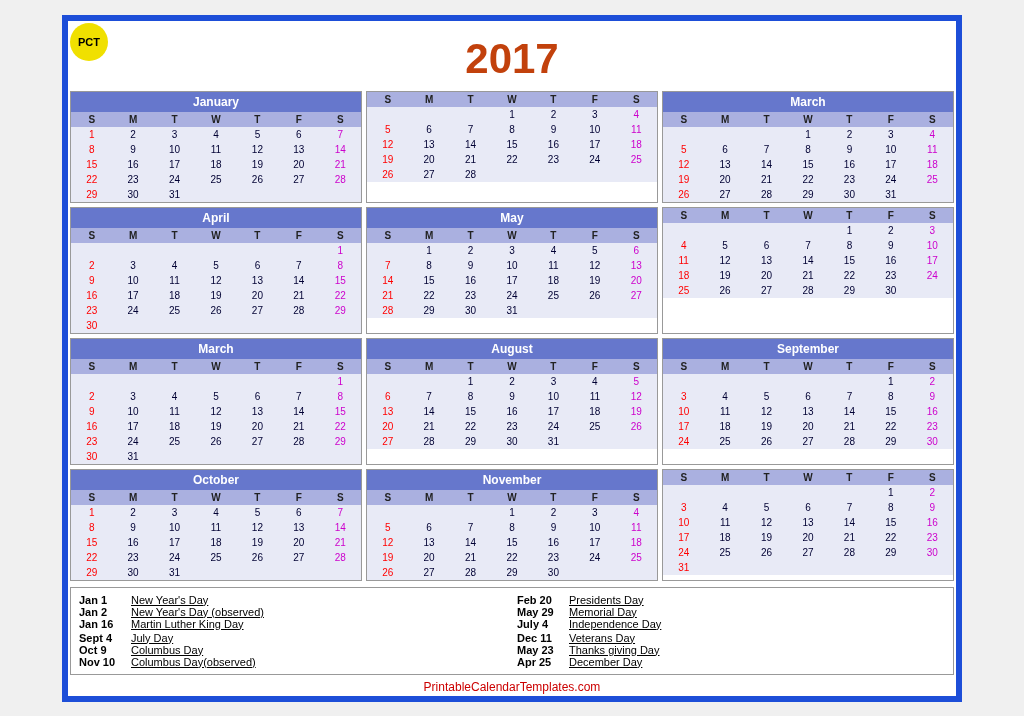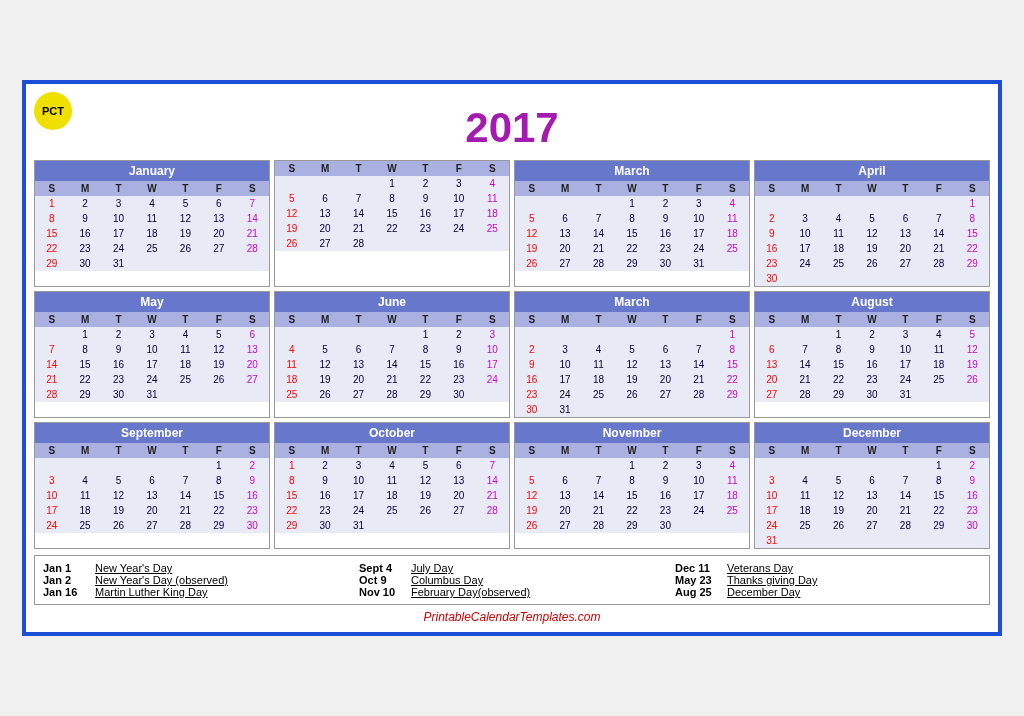--- a/index.html
+++ b/index.html
@@ -6,23 +6,23 @@
     body {
       background: #f0f0f0;
       display: flex;
       justify-content: center;
       align-items: center;
       min-height: 100vh;
       font-family: Arial, sans-serif;
     }
     .page {
       background: white;
-      width: 980px;
-      border: 4px solid #1d4ed8;
-      padding: 8px;
+      width: 900px;
+      border: 6px solid #1d4ed8;
+      padding: 2px;
     }
     .header {
       display: flex;
       align-items: center;
       justify-content: center;
       position: relative;
       margin-bottom: 8px;
     }
     .pct-badge {
       position: absolute;
@@ -35,27 +35,27 @@
       display: flex;
       align-items: center;
       justify-content: center;
       font-weight: bold;
       font-size: 11px;
       color: #000;
     }
     .year-title {
       font-size: 42px;
       font-weight: bold;
-      color: #a21caf;
+      color: #c2410c;
       text-align: center;
       margin-top: 12px;
     }
     .calendars-grid {
       display: grid;
-      grid-template-columns: repeat(4, 1fr);
+      grid-template-columns: repeat(3, 1fr);
       gap: 4px;
       margin-bottom: 6px;
     }
     .month-block {
       border: 1px solid #999;
     }
     .month-header {
       background: #6677cc;
       color: white;
       font-weight: bold;
@@ -87,21 +87,21 @@
       color: #000033;
       font-weight: 500;
     }
     .day-cell.sun { color: red; }
     .day-cell.sat { color: #cc00cc; }
     .day-cell.empty { color: transparent; }
     .holidays-section {
       border: 1px solid #999;
       padding: 6px 8px;
       display: grid;
-      grid-template-columns: repeat(3, 1fr);
+      grid-template-columns: repeat(2, 1fr);
       gap: 2px 10px;
       font-size: 11px;
     }
     .holiday-entry {
       display: flex;
       gap: 4px;
     }
     .holiday-date {
       font-weight: bold;
       min-width: 48px;
@@ -109,21 +109,20 @@
     }
     .holiday-name {
       color: #000;
       text-decoration: underline;
     }
     .footer-url {
       text-align: center;
       color: #cc0000;
       font-size: 12px;
       margin-top: 5px;
-      font-style: italic;
     }
   </style>
 </head>
 <body>
 
 <div class="page">
   <div class="header">
     <div class="pct-badge">PCT</div>
     <div class="year-title">2017</div>
   </div>
@@ -374,21 +373,20 @@
           <div class="day-cell sun">28</div>
           <div class="day-cell">29</div>
           <div class="day-cell">30</div>
           <div class="day-cell">31</div>
           <div class="day-cell empty"></div>
           <div class="day-cell empty"></div>
           <div class="day-cell empty"></div>
         </div>
       </div>
       <div class="month-block">
-        <div class="month-header">June</div>
         <div class="day-headers">
           <span>S</span>
           <span>M</span>
           <span>T</span>
           <span>W</span>
           <span>T</span>
           <span>F</span>
           <span>S</span>
         </div>
         <div class="days-grid">
@@ -675,21 +673,20 @@
           <div class="day-cell sun">26</div>
           <div class="day-cell">27</div>
           <div class="day-cell">28</div>
           <div class="day-cell">29</div>
           <div class="day-cell">30</div>
           <div class="day-cell empty"></div>
           <div class="day-cell empty"></div>
         </div>
       </div>
       <div class="month-block">
-        <div class="month-header">December</div>
         <div class="day-headers">
           <span>S</span>
           <span>M</span>
           <span>T</span>
           <span>W</span>
           <span>T</span>
           <span>F</span>
           <span>S</span>
         </div>
         <div class="days-grid">
@@ -749,42 +746,56 @@
           <span class="holiday-date">Jan 2</span>
           <span class="holiday-name">New Year's Day (observed)</span>
         </div>
         <div class="holiday-entry">
           <span class="holiday-date">Jan 16</span>
           <span class="holiday-name">Martin Luther King Day</span>
         </div>
       </div>
       <div>
         <div class="holiday-entry">
+          <span class="holiday-date">Feb 20</span>
+          <span class="holiday-name">Presidents Day</span>
+        </div>
+        <div class="holiday-entry">
+          <span class="holiday-date">May 29</span>
+          <span class="holiday-name">Memorial Day</span>
+        </div>
+        <div class="holiday-entry">
+          <span class="holiday-date">July 4</span>
+          <span class="holiday-name">Independence Day</span>
+        </div>
+      </div>
+      <div>
+        <div class="holiday-entry">
           <span class="holiday-date">Sept 4</span>
           <span class="holiday-name">July Day</span>
         </div>
         <div class="holiday-entry">
           <span class="holiday-date">Oct 9</span>
           <span class="holiday-name">Columbus Day</span>
         </div>
         <div class="holiday-entry">
           <span class="holiday-date">Nov 10</span>
-          <span class="holiday-name">February Day(observed)</span>
+          <span class="holiday-name">Columbus Day(observed)</span>
         </div>
       </div>
       <div>
         <div class="holiday-entry">
           <span class="holiday-date">Dec 11</span>
           <span class="holiday-name">Veterans Day</span>
         </div>
         <div class="holiday-entry">
           <span class="holiday-date">May 23</span>
           <span class="holiday-name">Thanks giving Day</span>
         </div>
         <div class="holiday-entry">
-          <span class="holiday-date">Aug 25</span>
+          <span class="holiday-date">Apr 25</span>
           <span class="holiday-name">December Day</span>
         </div>
       </div>
     </div>
 
   <div class="footer-url">PrintableCalendarTemplates.com</div>
 </div>
 
 </body></html>

